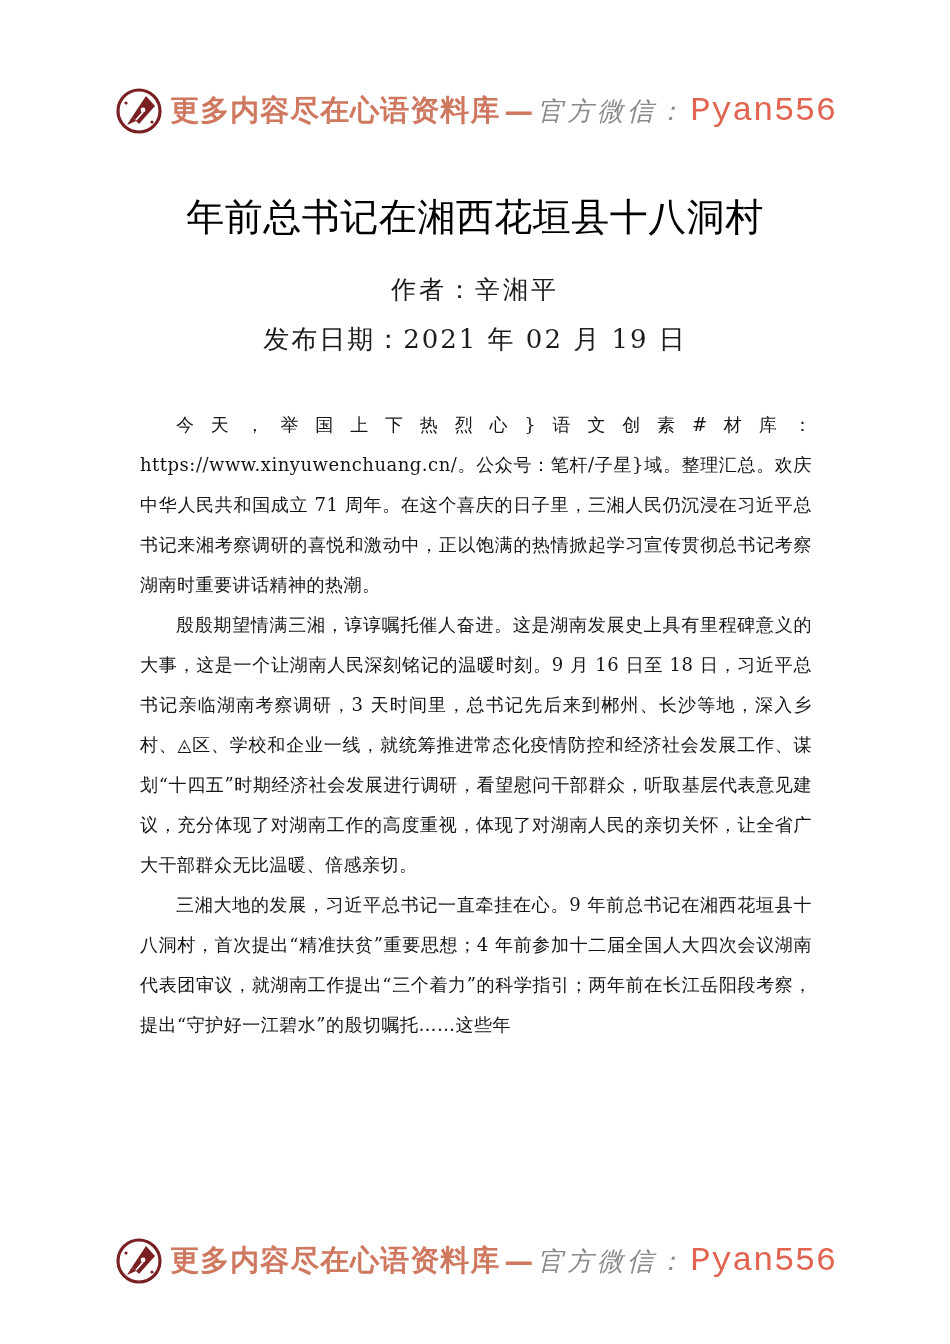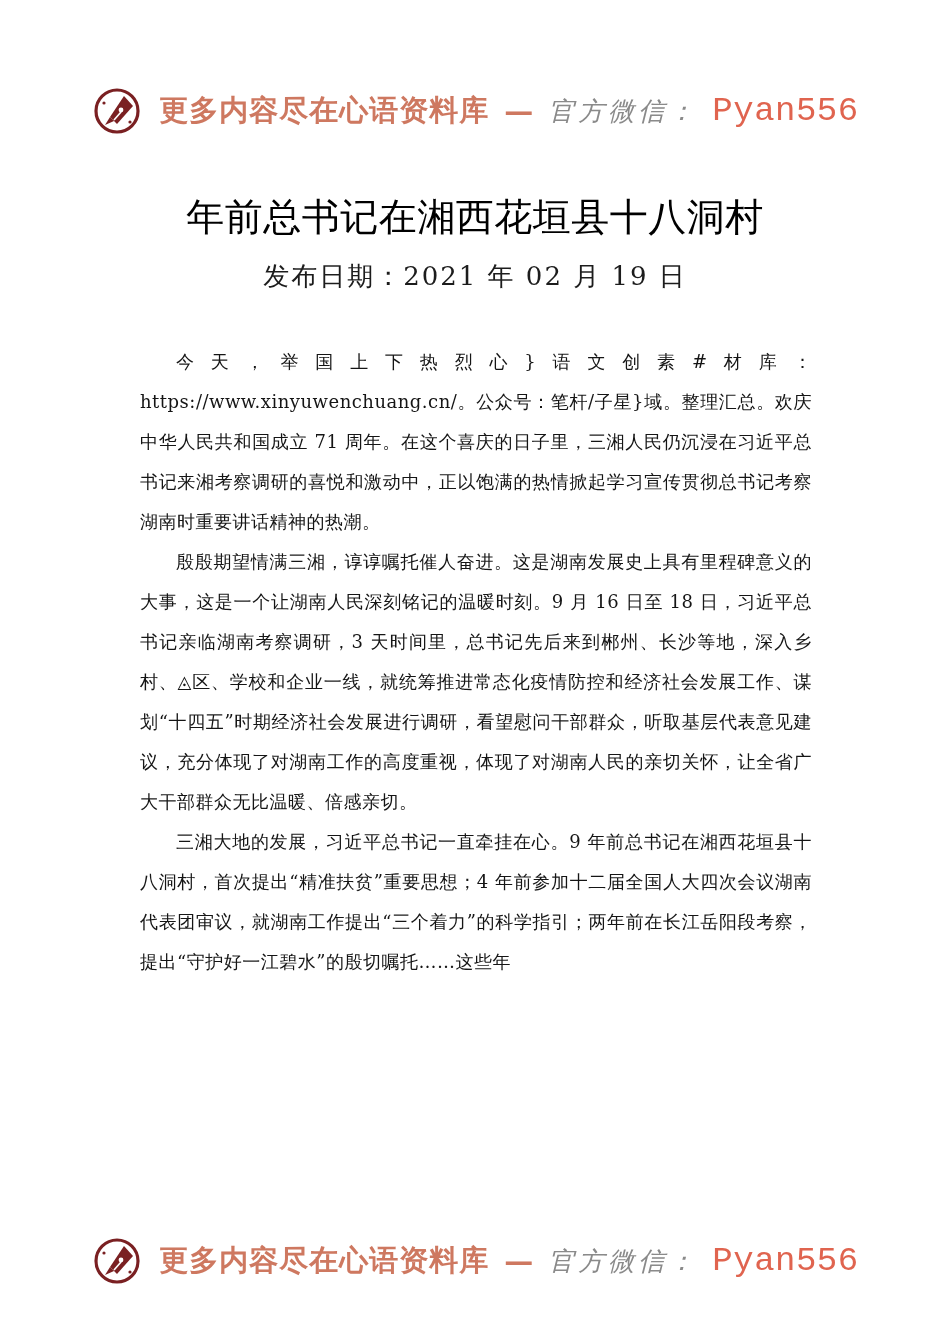--- a/index.html
+++ b/index.html
@@ -16,21 +16,21 @@
     background: #ffffff;
     display: flex;
     flex-direction: column;
     overflow: hidden;
   }
   
   .banner {
     display: flex;
     align-items: center;
     justify-content: center;
-    gap: 14px;
+    gap: 3px;
     height: 54px;
   }
   .banner.top { margin-top: 84px; }
   .banner.bottom { margin-top: auto; margin-bottom: 56px; }
   .banner .logo {
     width: 52px;
     height: 52px;
     flex: 0 0 auto;
     margin-right: 2px;
   }
@@ -108,20 +108,21 @@
         <circle cx="39" cy="37" r="1.6" fill="#7a2022"></circle>
       </svg>
     </span>
     <span class="main-text" style="color:#ce7860">更多内容尽在心语资料库</span>
       <span class="dash" style="color:#ce7860">—</span>
       <span class="wechat-label" style="color:#8a8a8a">官方微信：</span>
       <span class="wechat-id" style="color:#e0644f">Pyan556</span>
   </div>
 
   <h1 class="article-title">年前总书记在湘西花垣县十八洞村</h1>
+  <div class="article-author">作者：辛湘平</div>
   <div class="article-date">发布日期：2021 年 02 月 19 日</div>
 
   <div class="article-body">
       <p>今天，举国上下热烈心}语文创素#材库：https://www.xinyuwenchuang.cn/。公众号：笔杆/子星}域。整理汇总。欢庆中华人民共和国成立 71 周年。在这个喜庆的日子里，三湘人民仍沉浸在习近平总书记来湘考察调研的喜悦和激动中，正以饱满的热情掀起学习宣传贯彻总书记考察湖南时重要讲话精神的热潮。</p>
       <p>殷殷期望情满三湘，谆谆嘱托催人奋进。这是湖南发展史上具有里程碑意义的大事，这是一个让湖南人民深刻铭记的温暖时刻。9 月 16 日至 18 日，习近平总书记亲临湖南考察调研，3 天时间里，总书记先后来到郴州、长沙等地，深入乡村、◬区、学校和企业一线，就统筹推进常态化疫情防控和经济社会发展工作、谋划“十四五”时期经济社会发展进行调研，看望慰问干部群众，听取基层代表意见建议，充分体现了对湖南工作的高度重视，体现了对湖南人民的亲切关怀，让全省广大干部群众无比温暖、倍感亲切。</p>
       <p>三湘大地的发展，习近平总书记一直牵挂在心。9 年前总书记在湘西花垣县十八洞村，首次提出“精准扶贫”重要思想；4 年前参加十二届全国人大四次会议湖南代表团审议，就湖南工作提出“三个着力”的科学指引；两年前在长江岳阳段考察，提出“守护好一江碧水”的殷切嘱托……这些年</p>
     </div>
 
   <div class="banner bottom">
     <span class="logo">

